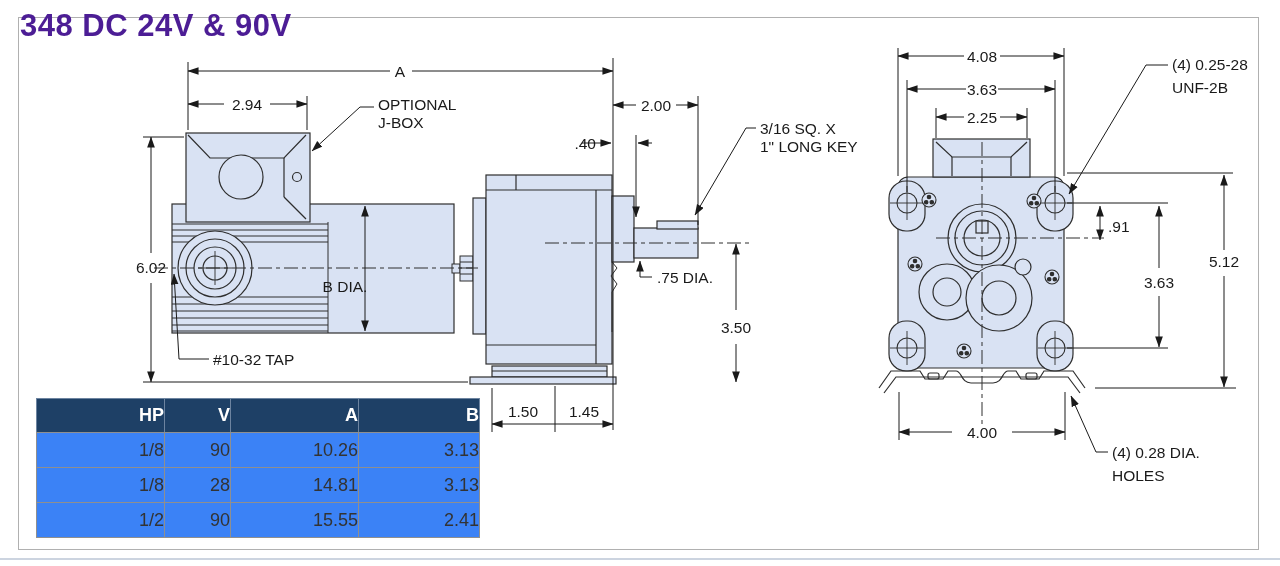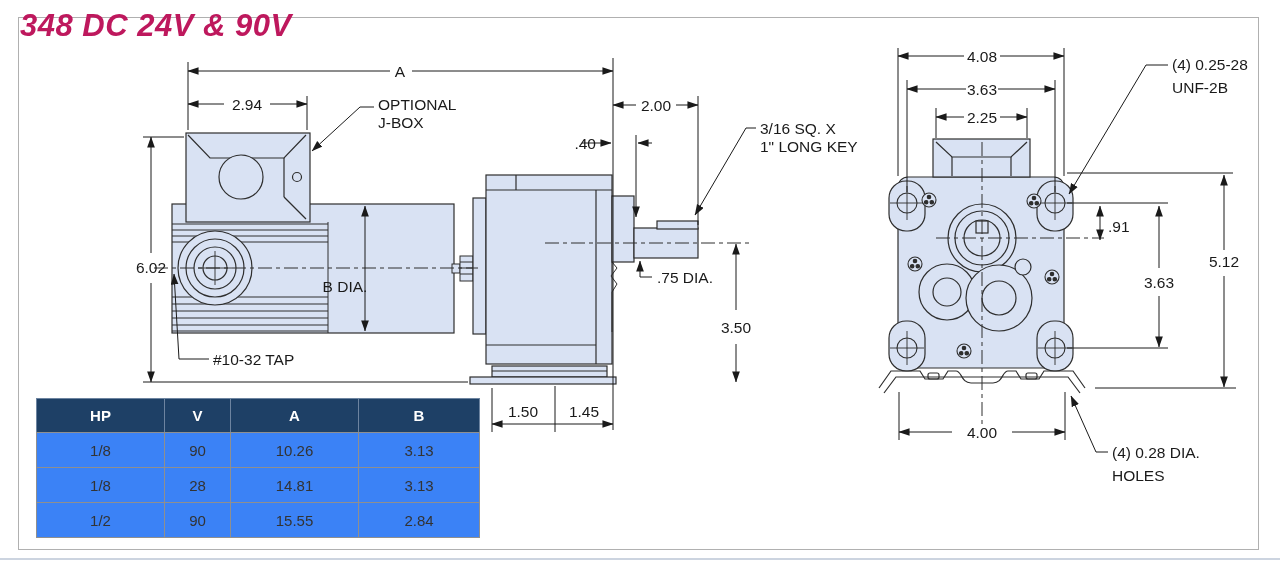--- a/index.html
+++ b/index.html
@@ -1,27 +1,27 @@
 <!DOCTYPE html>
 <html><head>
 <meta charset="utf-8">
 <style>
   html,body{margin:0;padding:0;background:#ffffff;}
   body{width:1280px;height:566px;position:relative;overflow:hidden;
        font-family:"Liberation Sans",sans-serif;}
   .card{position:absolute;left:18px;top:17px;width:1239px;height:531px;
         background:#ffffff;border:1px solid #b0b0b0;}
   .page-title{position:absolute;left:20px;top:8px;
-        font-size:31px;font-weight:bold;letter-spacing:0.5px;color:#be185d;font-style:italic;}
+        font-size:31px;font-weight:bold;letter-spacing:0.5px;color:#4c1d95;}
   .bottom-rule{position:absolute;left:0;top:558px;width:1280px;height:2px;background:#ccd4e0;}
   svg{position:absolute;left:0;top:0;}
   svg text{font-family:"Liberation Sans",sans-serif;font-size:15.5px;fill:#1a1a1a;}
   .spec-table{position:absolute;left:36px;top:398px;border-collapse:collapse;}
-  .spec-table th,.spec-table td{border:1px solid #8f8f8f;text-align:center;
-        font-size:15px;padding:0;}
+  .spec-table th,.spec-table td{border:1px solid #8f8f8f;text-align:right;
+        font-size:18px;padding:0;}
   .spec-table th{background:#1e4066;color:#ffffff;font-weight:bold;height:33px;
         border-color:#6d84a0;border-bottom-color:#8f8f8f;}
   .spec-table td{height:34px;color:#333333;background:#3b82f6;}
   .c-hp{width:127px}.c-v{width:65px}.c-a{width:127px}.c-b{width:120px}
 </style>
 </head>
 <body>
 
 <div class="card"></div>
 <div class="page-title">348 DC 24V &amp; 90V</div>
@@ -287,16 +287,16 @@
     <tr>
       <td>1/8</td>
       <td>28</td>
       <td>14.81</td>
       <td>3.13</td>
     </tr>
     <tr>
       <td>1/2</td>
       <td>90</td>
       <td>15.55</td>
-      <td>2.84</td>
+      <td>2.41</td>
     </tr>
   </tbody>
 </table>
 
 </body></html>

